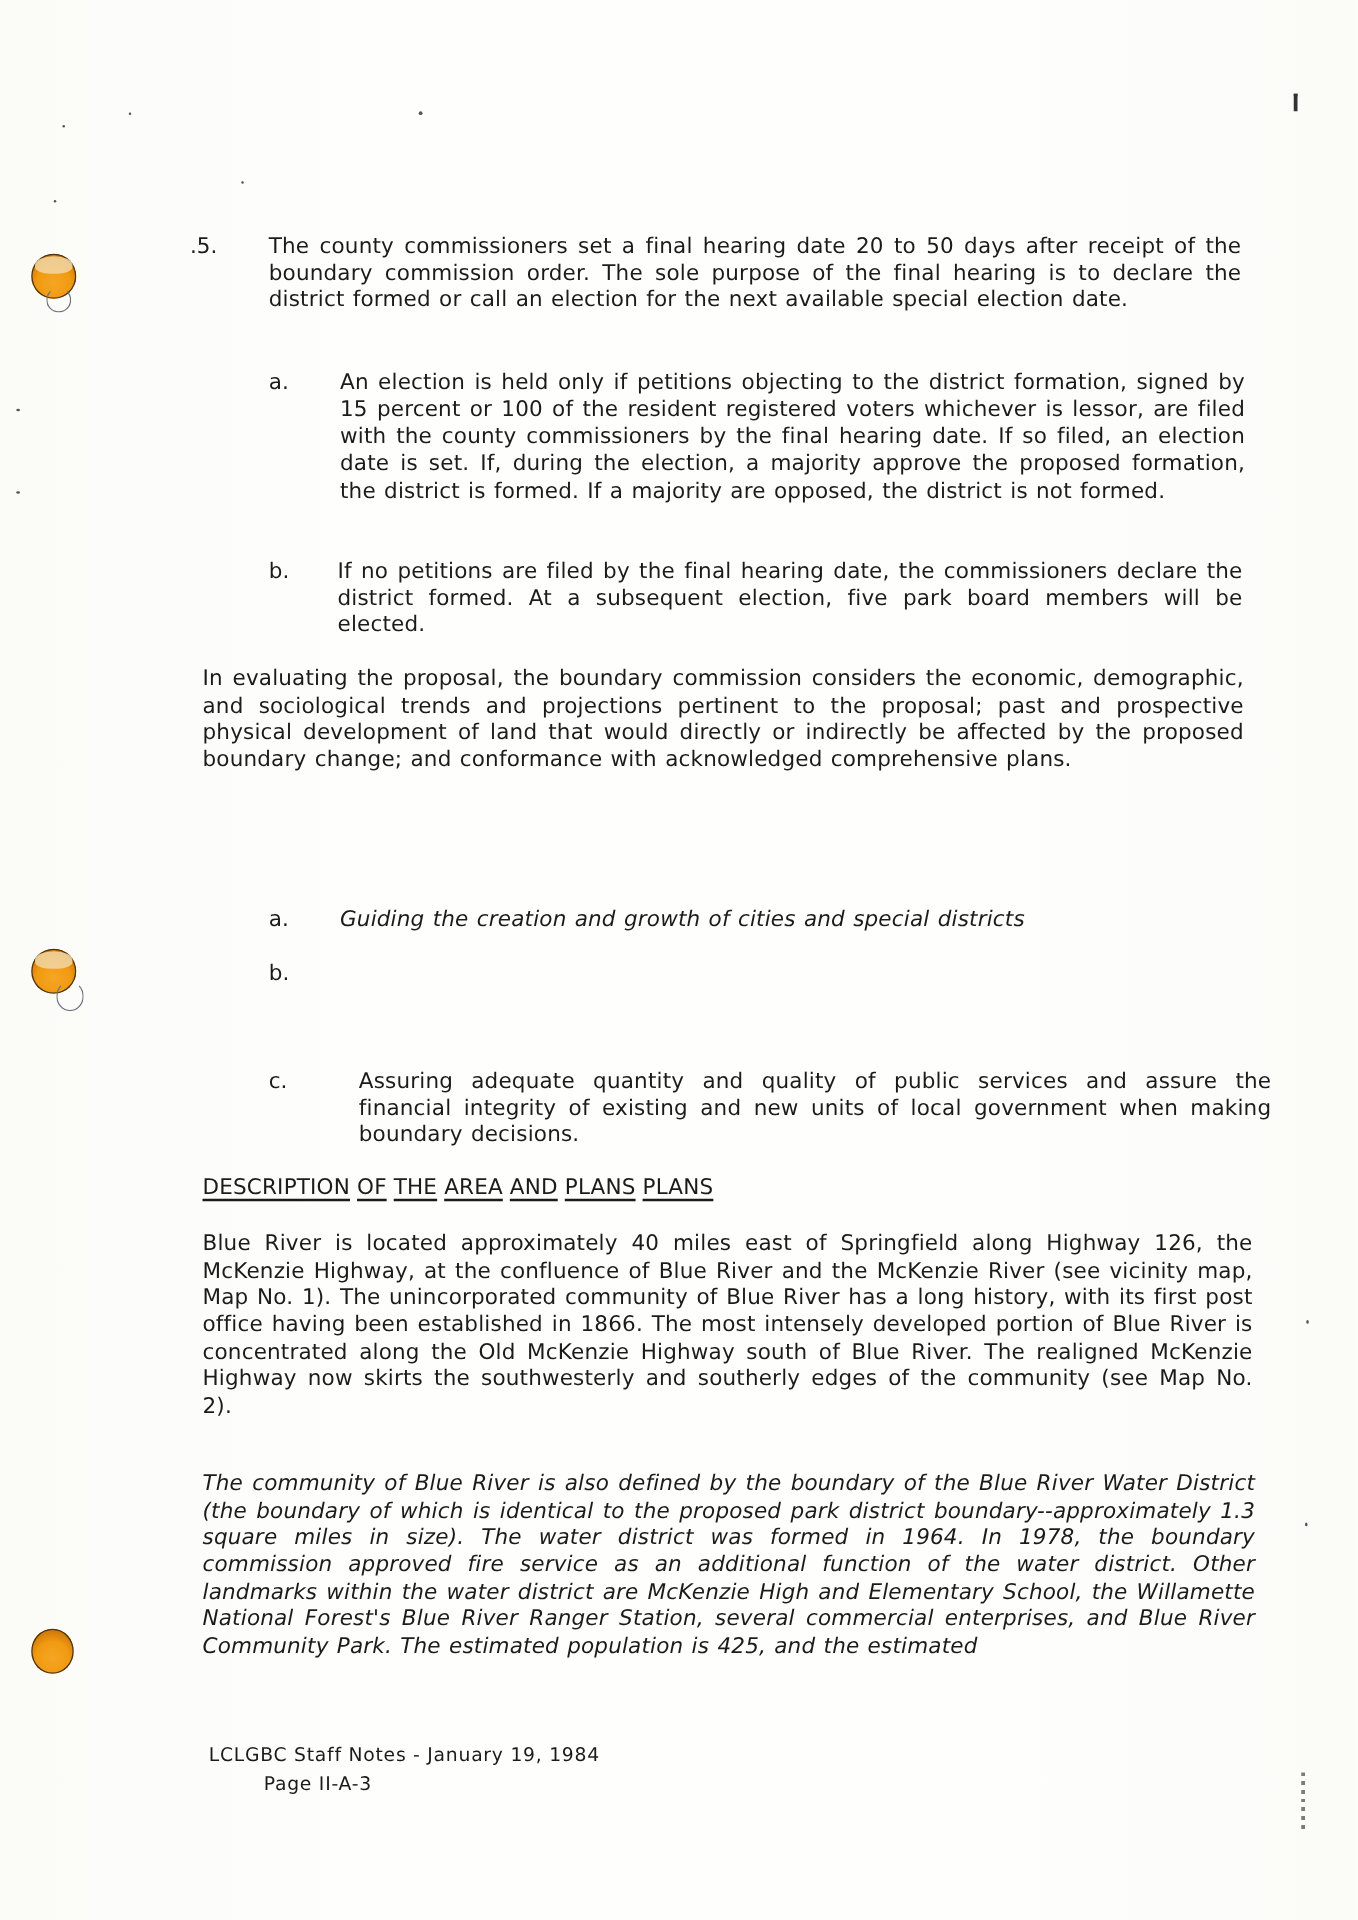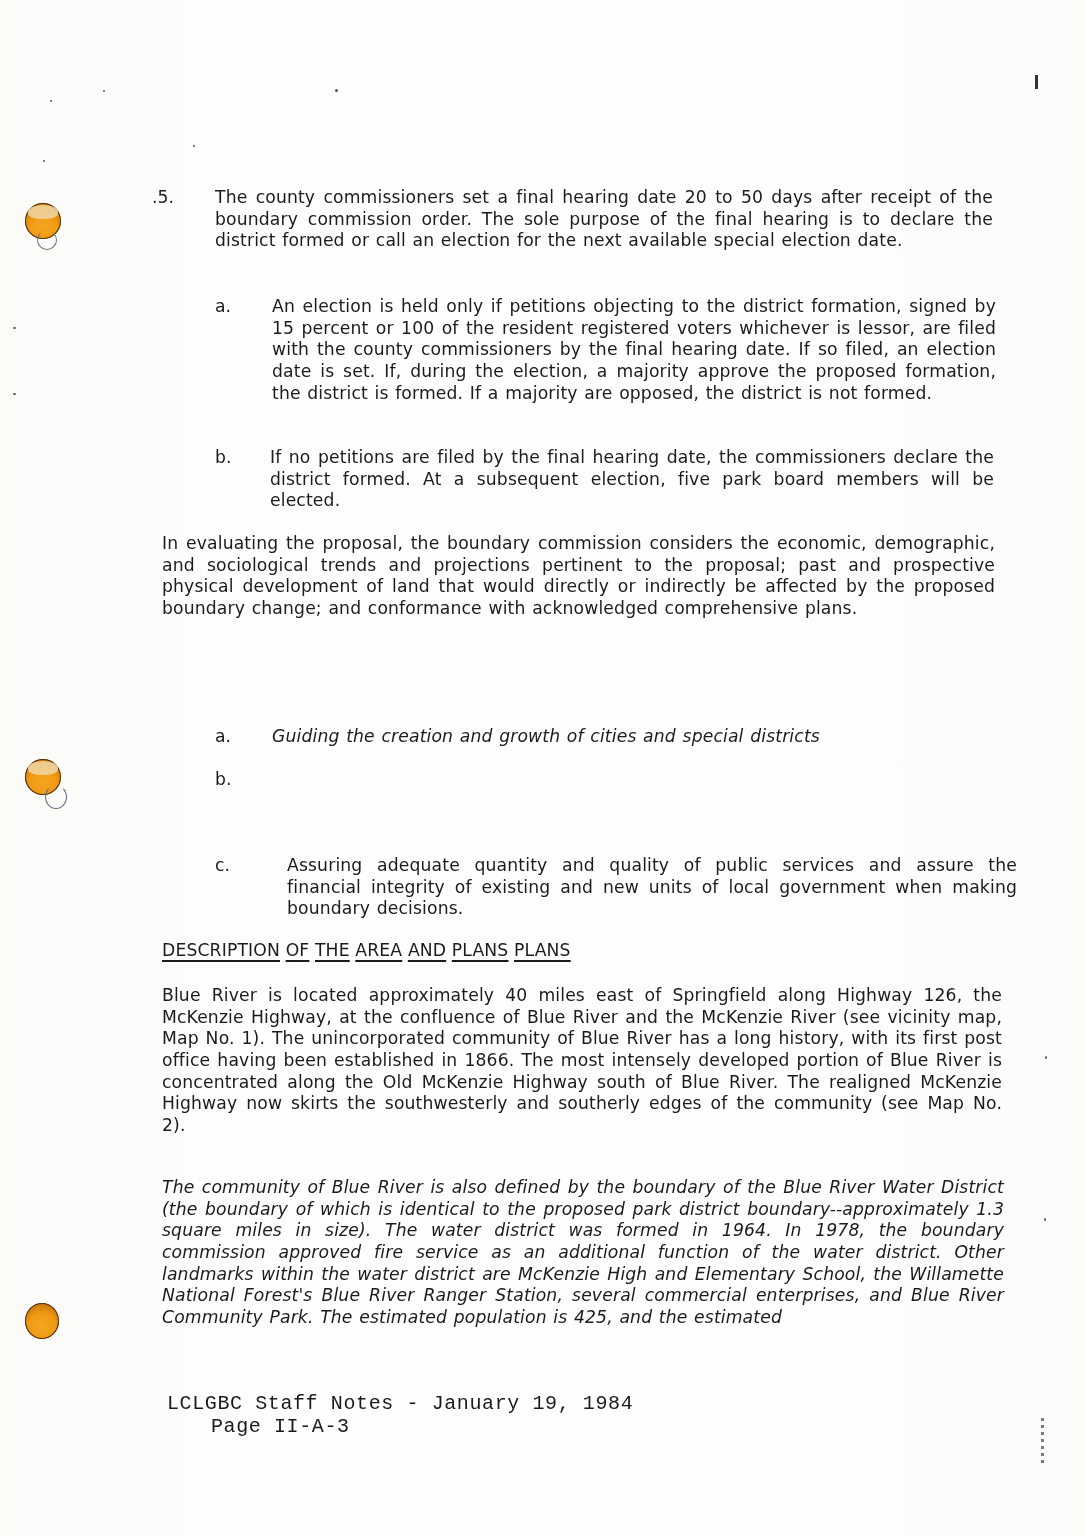--- a/index.html
+++ b/index.html
@@ -52,23 +52,22 @@
     }
     #heading-desc span {
       text-decoration: underline;
       text-underline-offset: 4px;
       text-decoration-thickness: 1.5px;
     }
     #para-blue-river { left: 162px; top: 985px; width: 840px; }
     #para-community { left: 162px; top: 1177px; width: 842px; font-style: italic; }
     .footer {
       position: absolute; left: 167px;
-      font-size: 20px; line-height: 22.5px; letter-spacing: 0.6px;
+      font-size: 15px; line-height: 22.5px; letter-spacing: 0.6px;
       margin: 0;
-      font-family: Liberation Mono, monospace;
     }
     #footer-line1 { top: 1393px; }
     #footer-line2 { top: 1416px; margin-left: 44px; }
 
     
     .punch {
       position: absolute;
       width: 36px; height: 36px; border-radius: 50%;
       background: radial-gradient(circle at 50% 65%, #f5a623 0%, #f19a12 45%, #c97508 80%, #5a3a10 100%);
       box-shadow: 0 0 0 1px #4a3215 inset;

